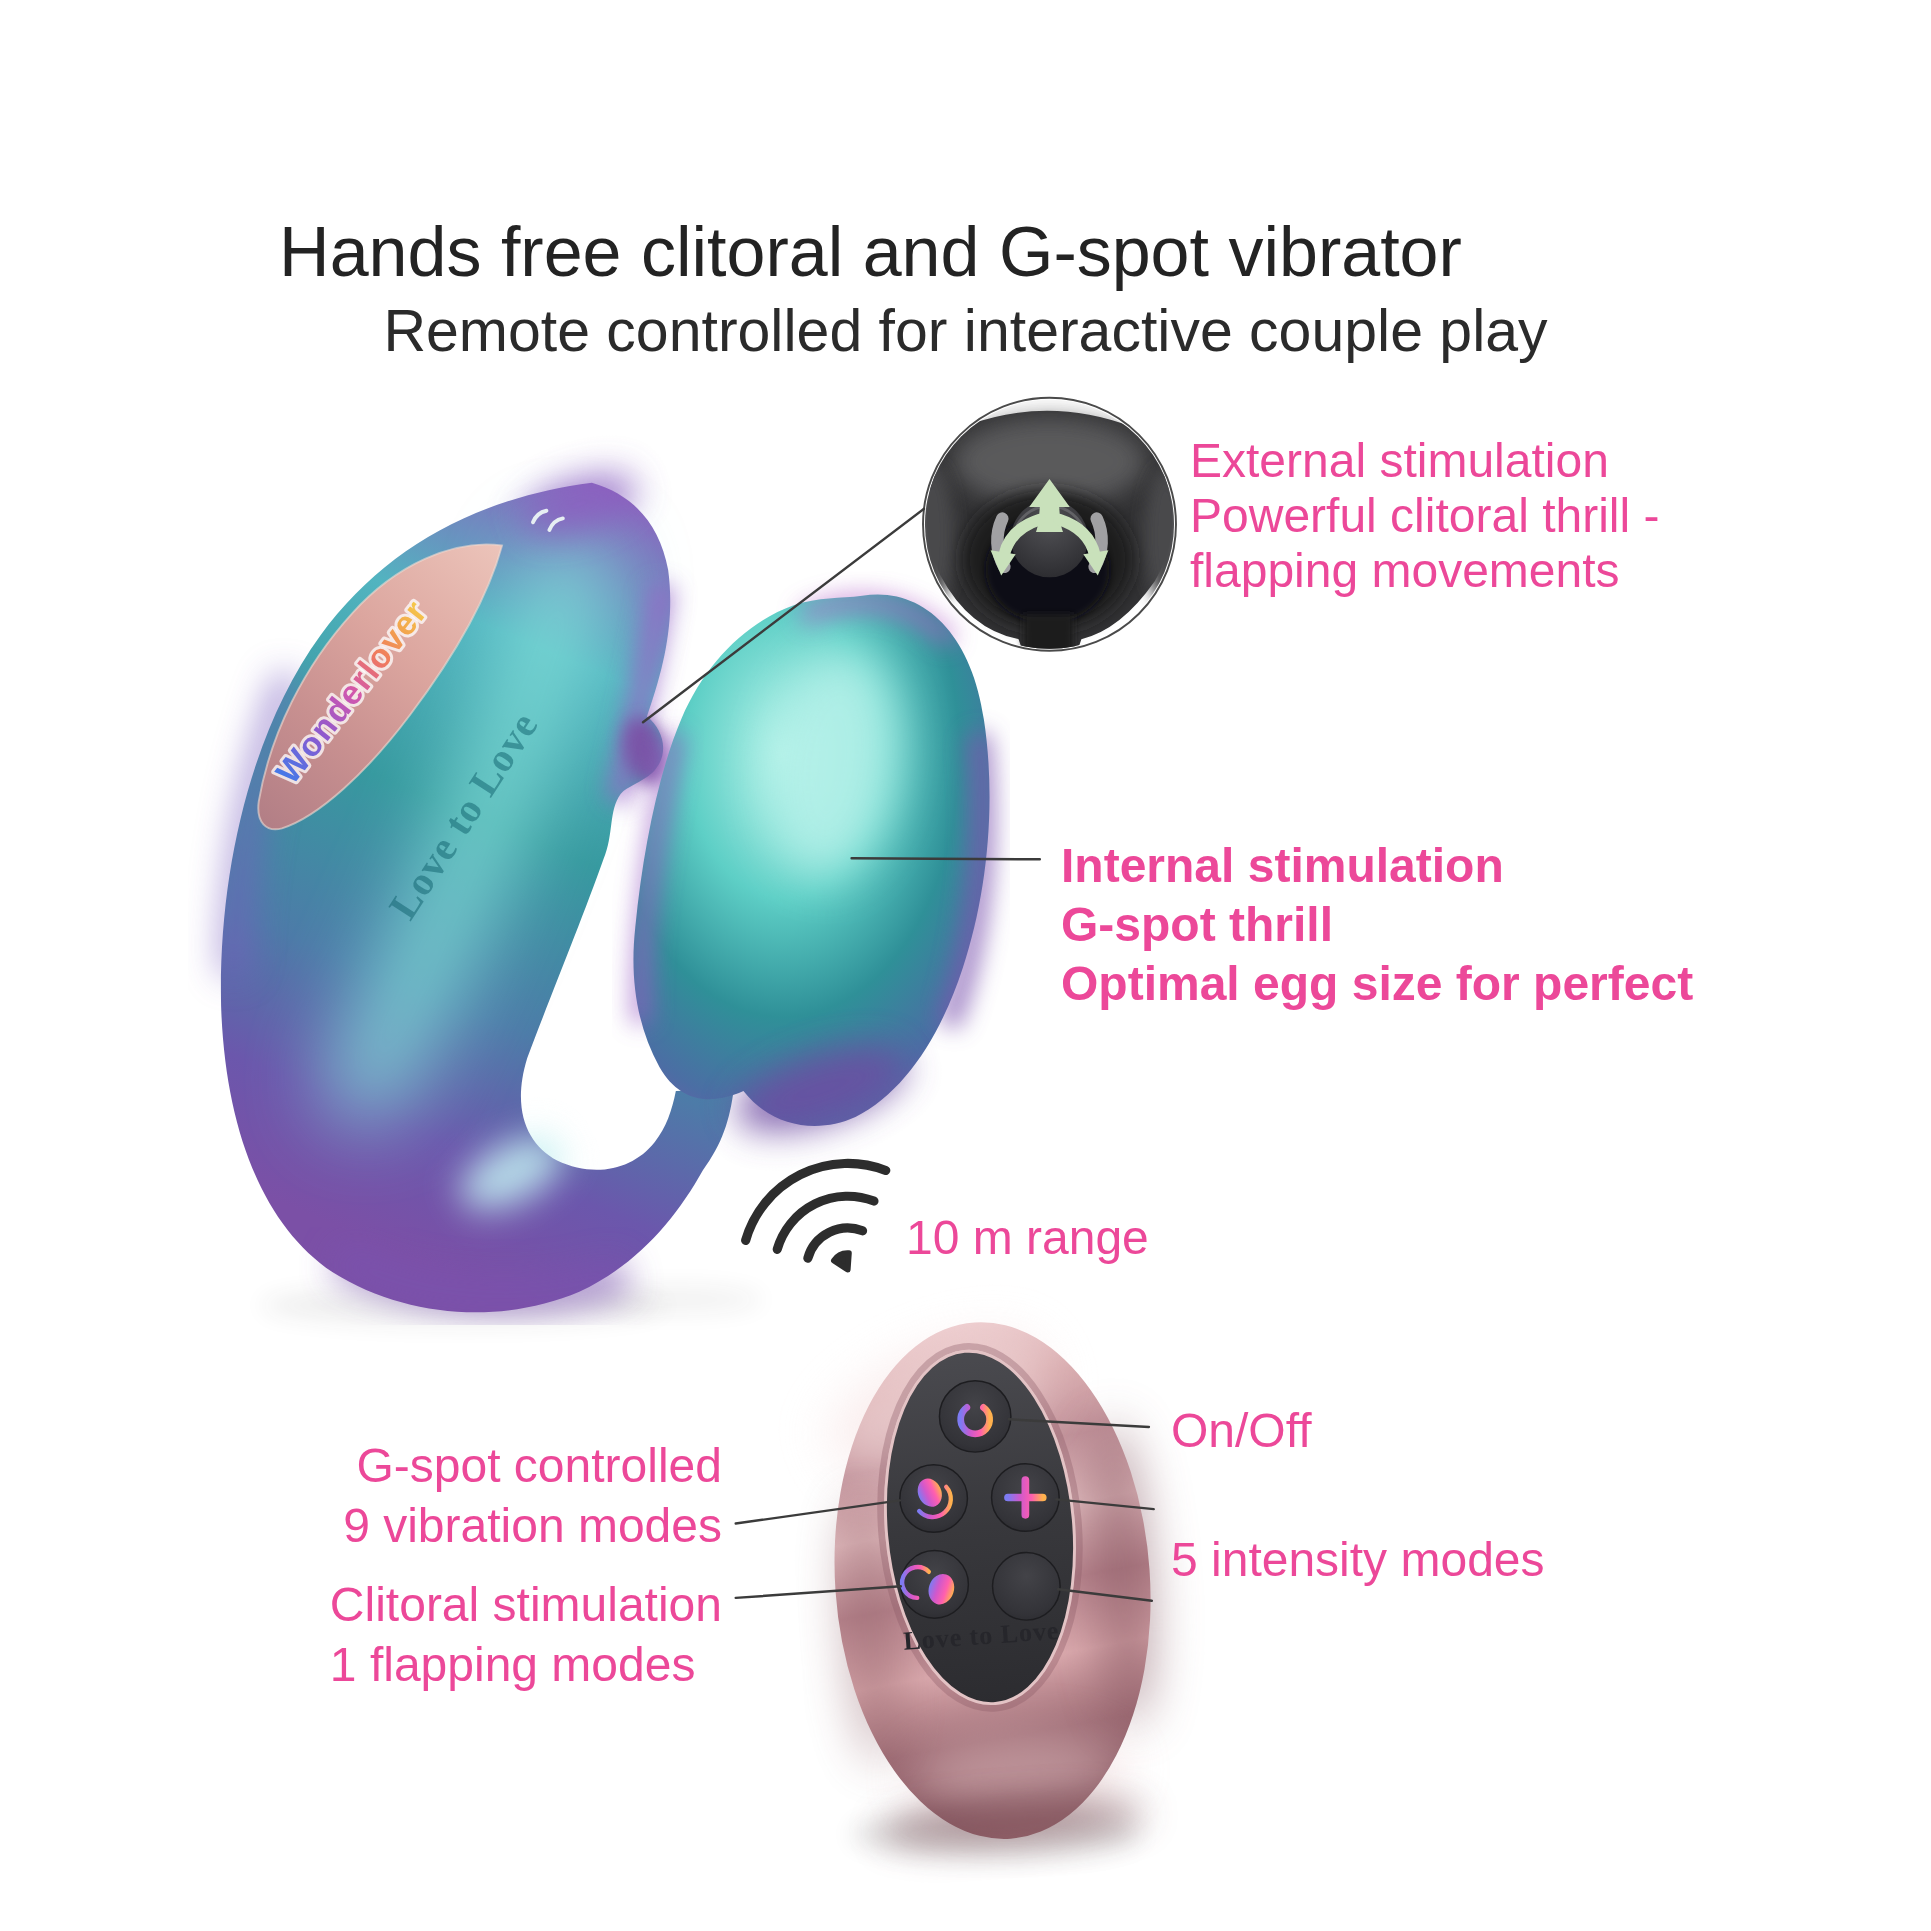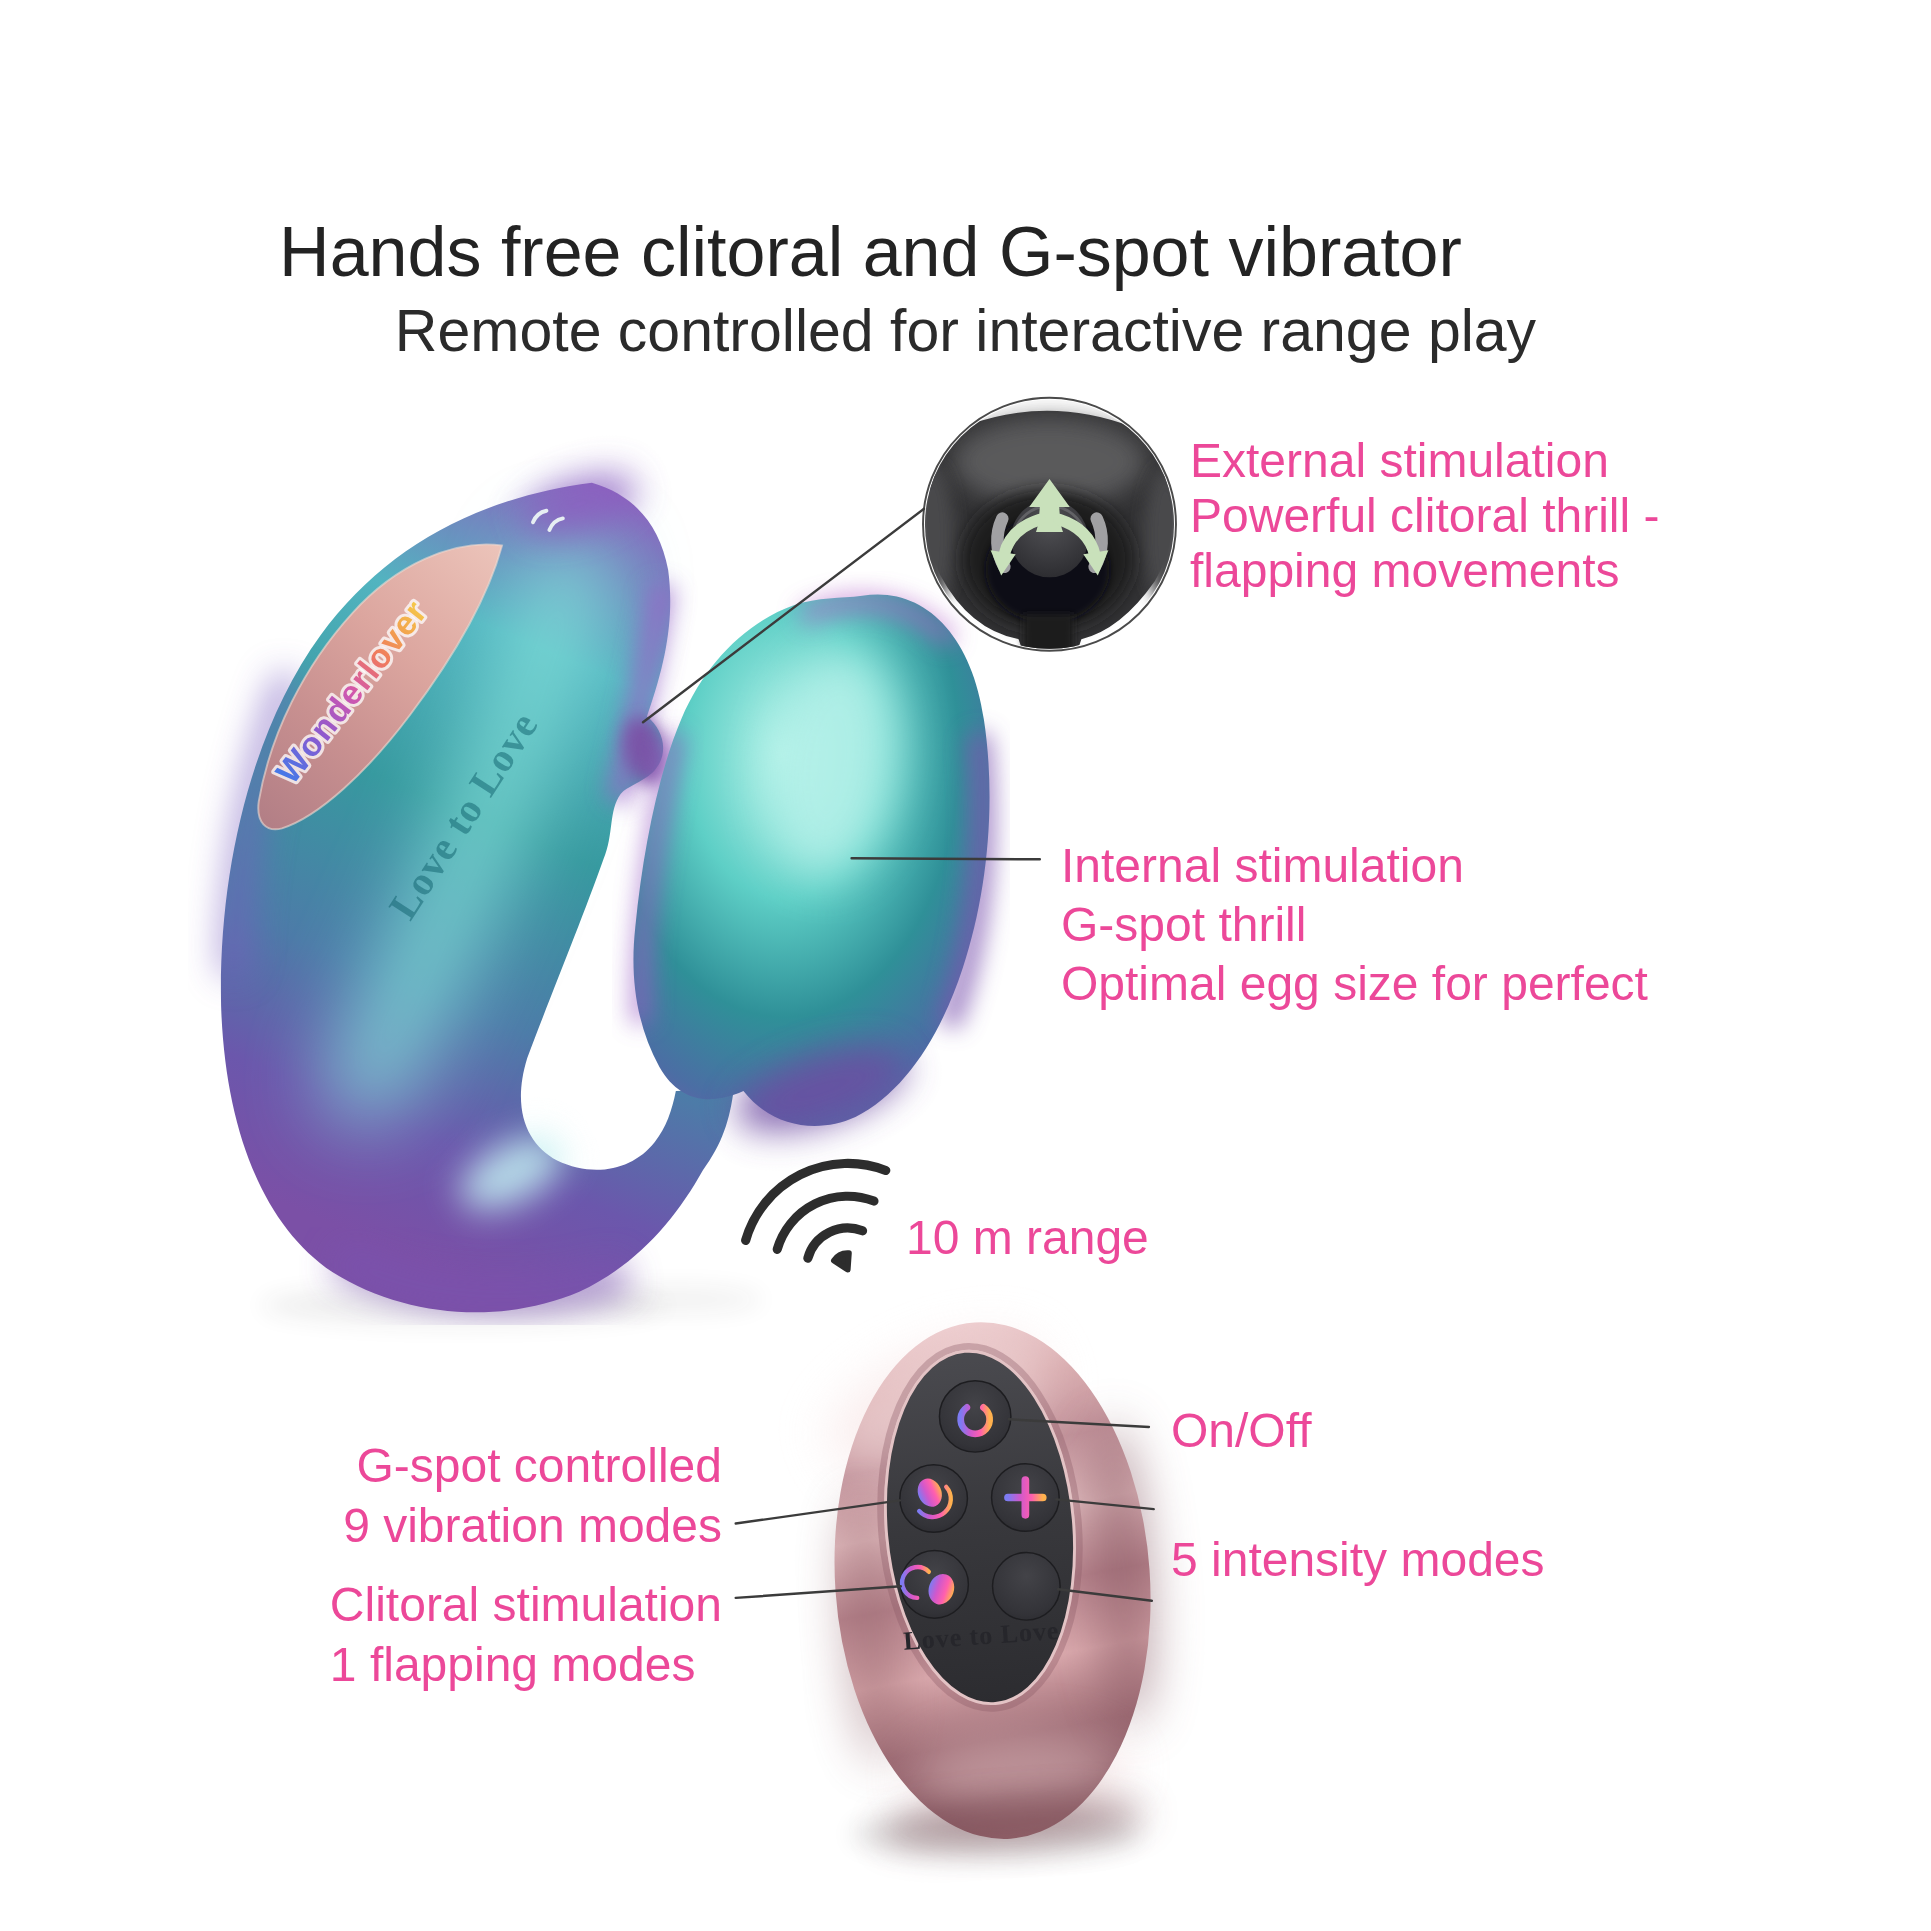--- a/index.html
+++ b/index.html
@@ -3,21 +3,21 @@
 <meta charset="utf-8">
 <style>
   html,body{margin:0;padding:0;background:#ffffff;}
   body{width:1931px;height:1931px;position:relative;font-family:"Liberation Sans",sans-serif;color:#2b2b2b;overflow:hidden;}
   .abs{position:absolute;}
   svg.scene{position:absolute;left:0;top:0;}
   .title{left:0;top:214px;width:1741px;text-align:center;font-size:70px;line-height:77px;color:#232323;white-space:nowrap;}
   .subtitle{left:0;top:297px;width:1931px;text-align:center;font-size:59px;line-height:68px;color:#2b2b2b;white-space:nowrap;}
   .ann{font-size:48px;color:#ec4899;white-space:nowrap;}
   .ext{left:1190px;top:433px;line-height:55px;}
-  .int{left:1061px;top:836px;line-height:59px;}
+  .int{left:1061px;top:836px;line-height:59px;font-weight:bold;}
   .rng{left:906px;top:1209px;line-height:58px;}
   .vib{right:1209px;top:1436px;line-height:60px;text-align:right;}
   .flp{right:1209px;top:1575px;line-height:60px;text-align:left;}
   .onoff{left:1171px;top:1402px;line-height:58px;}
   .inten{left:1171px;top:1531px;line-height:58px;}
 </style>
 </head>
 <body>
 
 <svg class="scene" width="1931" height="1931" viewBox="0 0 2000 2000">
@@ -245,21 +245,21 @@
     <line x1="882" y1="889" x2="1077" y2="890"></line>
     <line x1="762" y1="1578" x2="932" y2="1554"></line>
     <line x1="762" y1="1655" x2="933" y2="1643"></line>
     <line x1="1045" y1="1470" x2="1190" y2="1478"></line>
     <line x1="1094" y1="1553" x2="1195" y2="1563"></line>
     <line x1="1096" y1="1646" x2="1193" y2="1658"></line>
   </g>
 </svg>
 
 <div class="abs title">Hands free clitoral and G-spot vibrator</div>
-<div class="abs subtitle">Remote controlled for interactive range play</div>
+<div class="abs subtitle">Remote controlled for interactive couple play</div>
 
 <div class="abs ann ext">
   <div>External stimulation</div>
   <div>Powerful clitoral thrill -</div>
   <div>flapping movements</div>
 </div>
 
 <div class="abs ann int">
   <div>Internal stimulation</div>
   <div>G-spot thrill</div>

